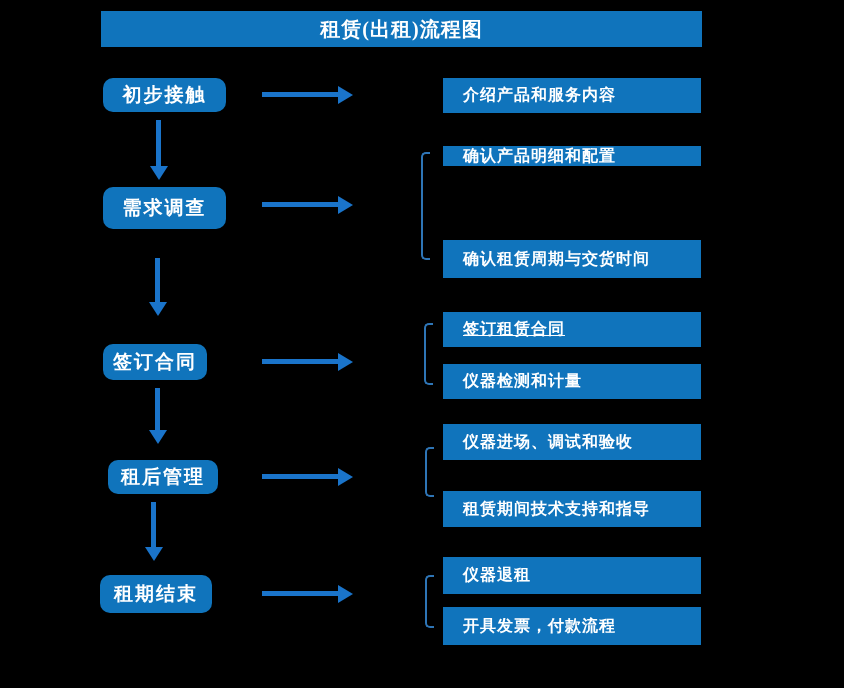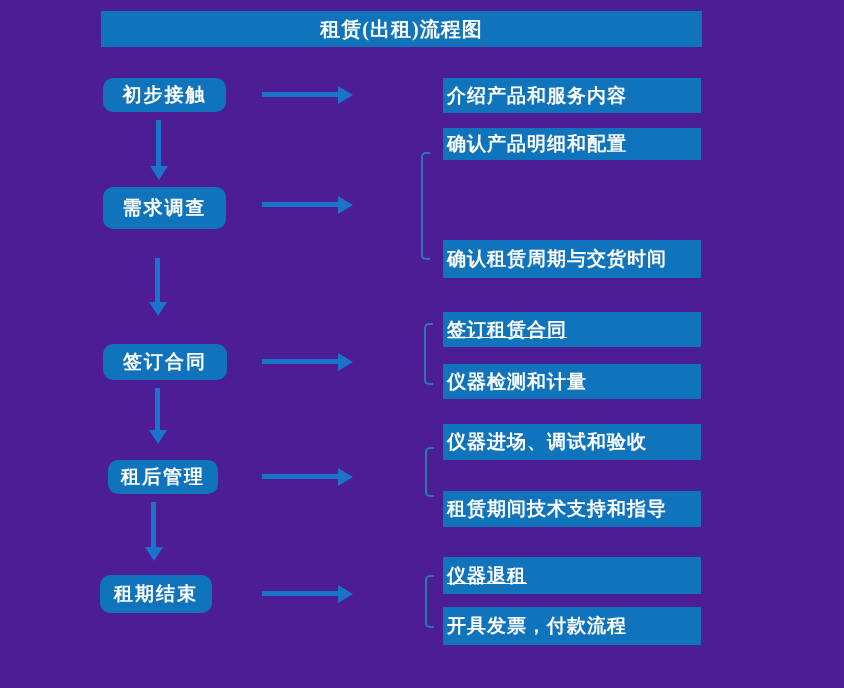--- a/index.html
+++ b/index.html
@@ -1,20 +1,20 @@
 <!DOCTYPE html>
 <html><head>
 <meta charset="utf-8">
 <style>
   html, body { margin: 0; padding: 0; background: #ffffff; }
   .stage {
     position: relative;
     width: 844px;
     height: 688px;
-    background: #4c1d95;
+    background: #000000;
     overflow: hidden;
     font-family: "Liberation Serif", "DejaVu Serif", serif;
   }
   .title {
     position: absolute;
     left: 101px; top: 11px; width: 601px; height: 36px;
     background: #1074BC;
     color: #ffffff;
     font-size: 20px;
     font-weight: bold;
@@ -30,24 +30,24 @@
     display: flex; align-items: center; justify-content: center;
     letter-spacing: 2px;
     white-space: nowrap;
     border-radius: 10px;
   }
   .out {
     position: absolute;
     left: 443px; width: 258px;
     background: #1074BC;
     color: #ffffff;
-    font-size: 19px;
+    font-size: 16px;
     font-weight: bold;
     display: flex; align-items: center;
-    padding-left: 4px;
+    padding-left: 20px;
     box-sizing: border-box;
     letter-spacing: 1px;
     white-space: nowrap;
   }
   .harrow {
     position: absolute;
     height: 5px;
     background: #1A74CA;
   }
   .harrow::after {
@@ -87,21 +87,21 @@
 </style>
 </head>
 <body>
 
 <div class="stage">
 
   <div class="title">租赁(出租)流程图</div>
 
   <div class="node" style="left:103px; top:78px;  width:123px; height:34px;">初步接触</div>
   <div class="node" style="left:103px; top:187px; width:123px; height:42px;">需求调查</div>
-  <div class="node" style="left:103px; top:344px; width:124px; height:36px;">签订合同</div>
+  <div class="node" style="left:103px; top:344px; width:104px; height:36px;">签订合同</div>
   <div class="node" style="left:100px; top:460px; width:110px; height:34px;margin-left:8px;">租后管理</div>
   <div class="node" style="left:100px; top:575px; width:112px; height:38px;text-align:right;">租期结束</div>
 
   <div class="varrow" style="left:156px; top:120px; height:46px;"></div>
   <div class="varrow" style="left:155px; top:258px; height:44px;"></div>
   <div class="varrow" style="left:155px; top:388px; height:42px;"></div>
   <div class="varrow" style="left:151px; top:502px; height:45px;"></div>
 
   <div class="harrow" style="left:262px; top:92px;  width:76px;"></div>
   <div class="harrow" style="left:262px; top:202px; width:76px;"></div>
@@ -109,25 +109,25 @@
   <div class="harrow" style="left:262px; top:474px; width:76px;"></div>
   <div class="harrow" style="left:262px; top:591px; width:76px;"></div>
 
   <div class="bracket" style="left:421px; top:152px; height:108px;"></div>
   <div class="bracket" style="left:424px; top:323px; height:62px;"></div>
   <div class="bracket" style="left:425px; top:447px; height:50px;"></div>
   <div class="bracket" style="left:425px; top:575px; height:53px;"></div>
 
   <div class="out" style="top:78px;  height:35px;">介绍产品和服务内容</div>
 
-  <div class="out" style="top:128px; height:32px;text-align:center;">确认产品明细和配置</div>
+  <div class="out" style="top:146px; height:20px;text-align:center;">确认产品明细和配置</div>
   <div class="out" style="top:240px; height:38px;">确认租赁周期与交货时间</div>
 
   <div class="out" style="top:312px; height:35px;text-decoration:underline;">签订租赁合同</div>
   <div class="out" style="top:364px; height:35px;">仪器检测和计量</div>
 
   <div class="out" style="top:424px; height:36px;">仪器进场、调试和验收</div>
   <div class="out" style="top:491px; height:36px;">租赁期间技术支持和指导</div>
 
-  <div class="out" style="top:557px; height:37px;text-decoration:underline;">仪器退租</div>
+  <div class="out" style="top:557px; height:37px;">仪器退租</div>
   <div class="out" style="top:607px; height:38px;">开具发票，付款流程</div>
 
 </div>
 
 </body></html>

